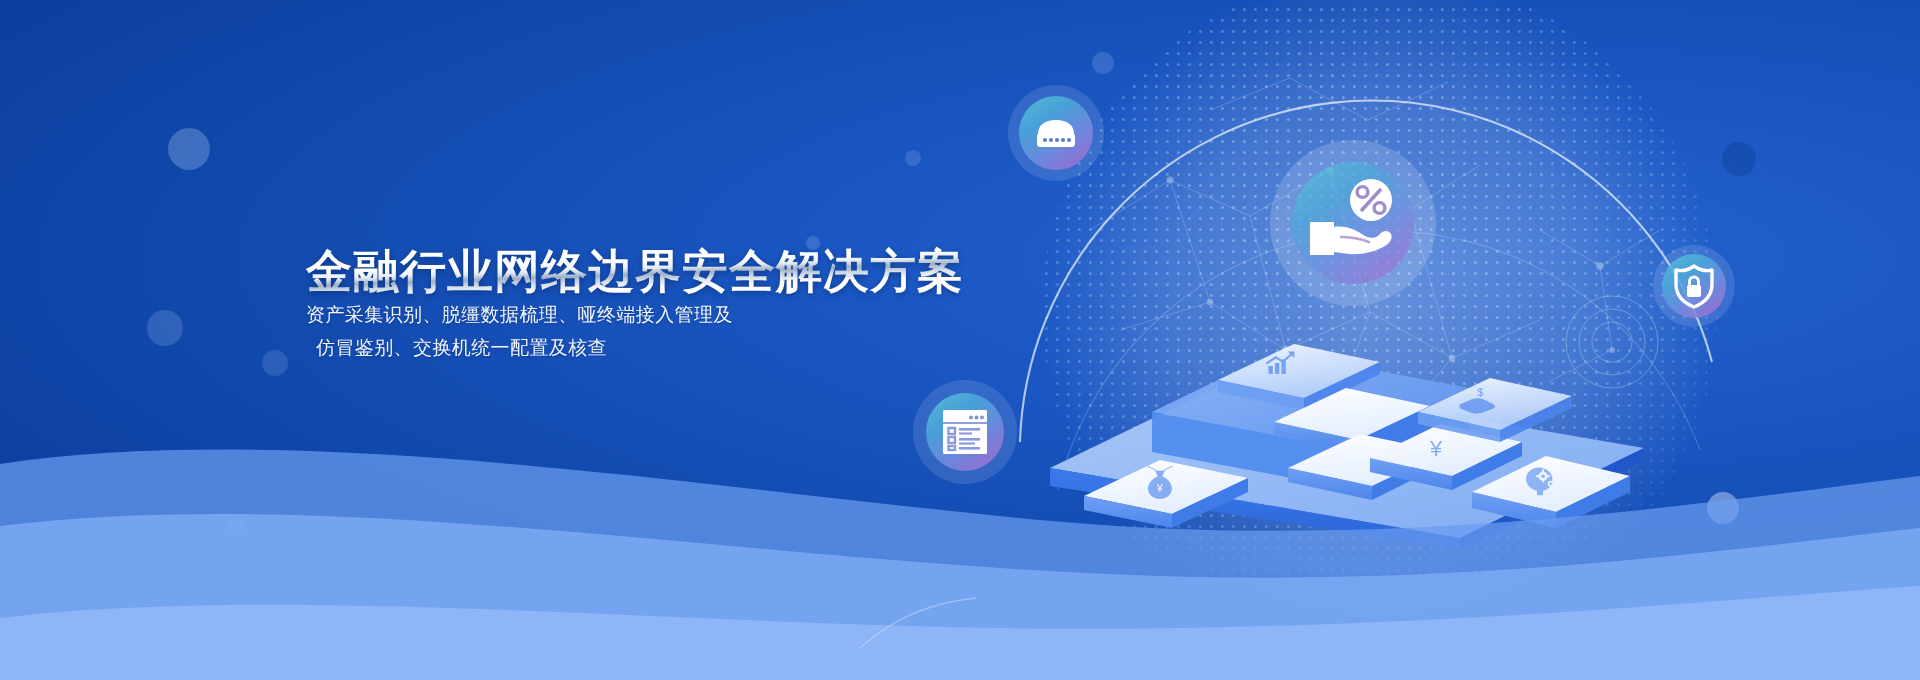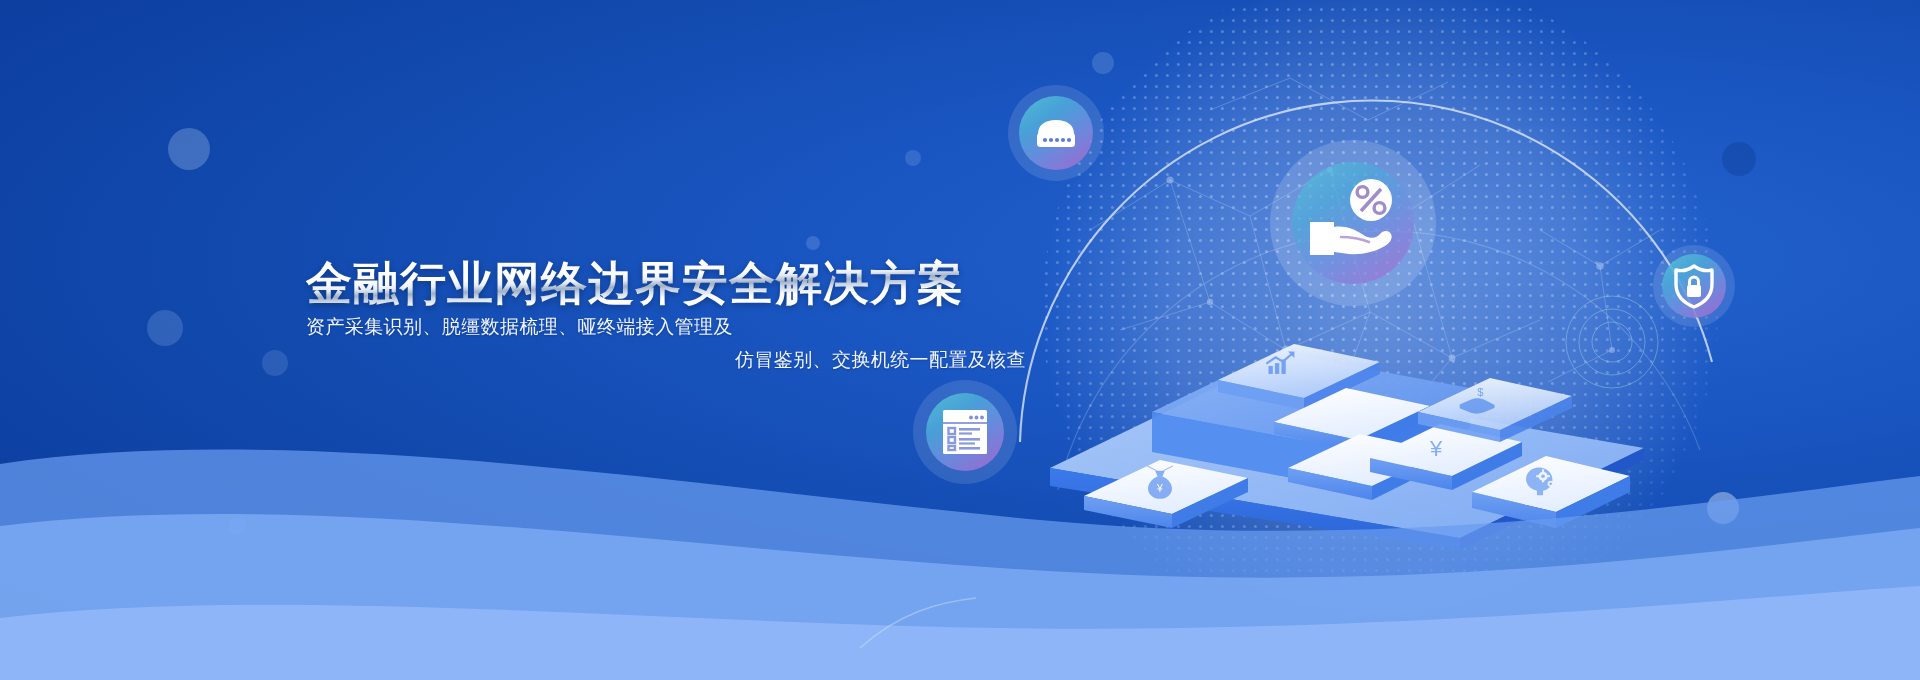--- a/index.html
+++ b/index.html
@@ -46,31 +46,30 @@
         #e8edf5 45%,
         #9fb0c6 53%,
         #cfd9e6 60%,
         #ffffff 70%,
         #ffffff 100%);
     -webkit-background-clip:text;
     background-clip:text;
     color:transparent;
     -webkit-text-fill-color:transparent;
     filter:drop-shadow(0 2px 3px rgba(3,28,80,.45));
-    margin-top:12px;
   }
 
   #page-subtitle {
     font-size:19px;
     line-height:33px;
     color:#f2f6fd;
     letter-spacing:.4px;
     text-shadow:0 1px 2px rgba(4,30,85,.35);
   }
-  #page-subtitle .line2 { display:block; padding-left:10px;text-align:right; }
+  #page-subtitle .line2 { display:block; padding-left:10px; }
 
   
   .badge {
     position:absolute;
     border-radius:50%;
     display:flex; align-items:center; justify-content:center;
   }
   .badge .halo {
     position:absolute; inset:0; border-radius:50%;
     background:rgba(255,255,255,.12);

